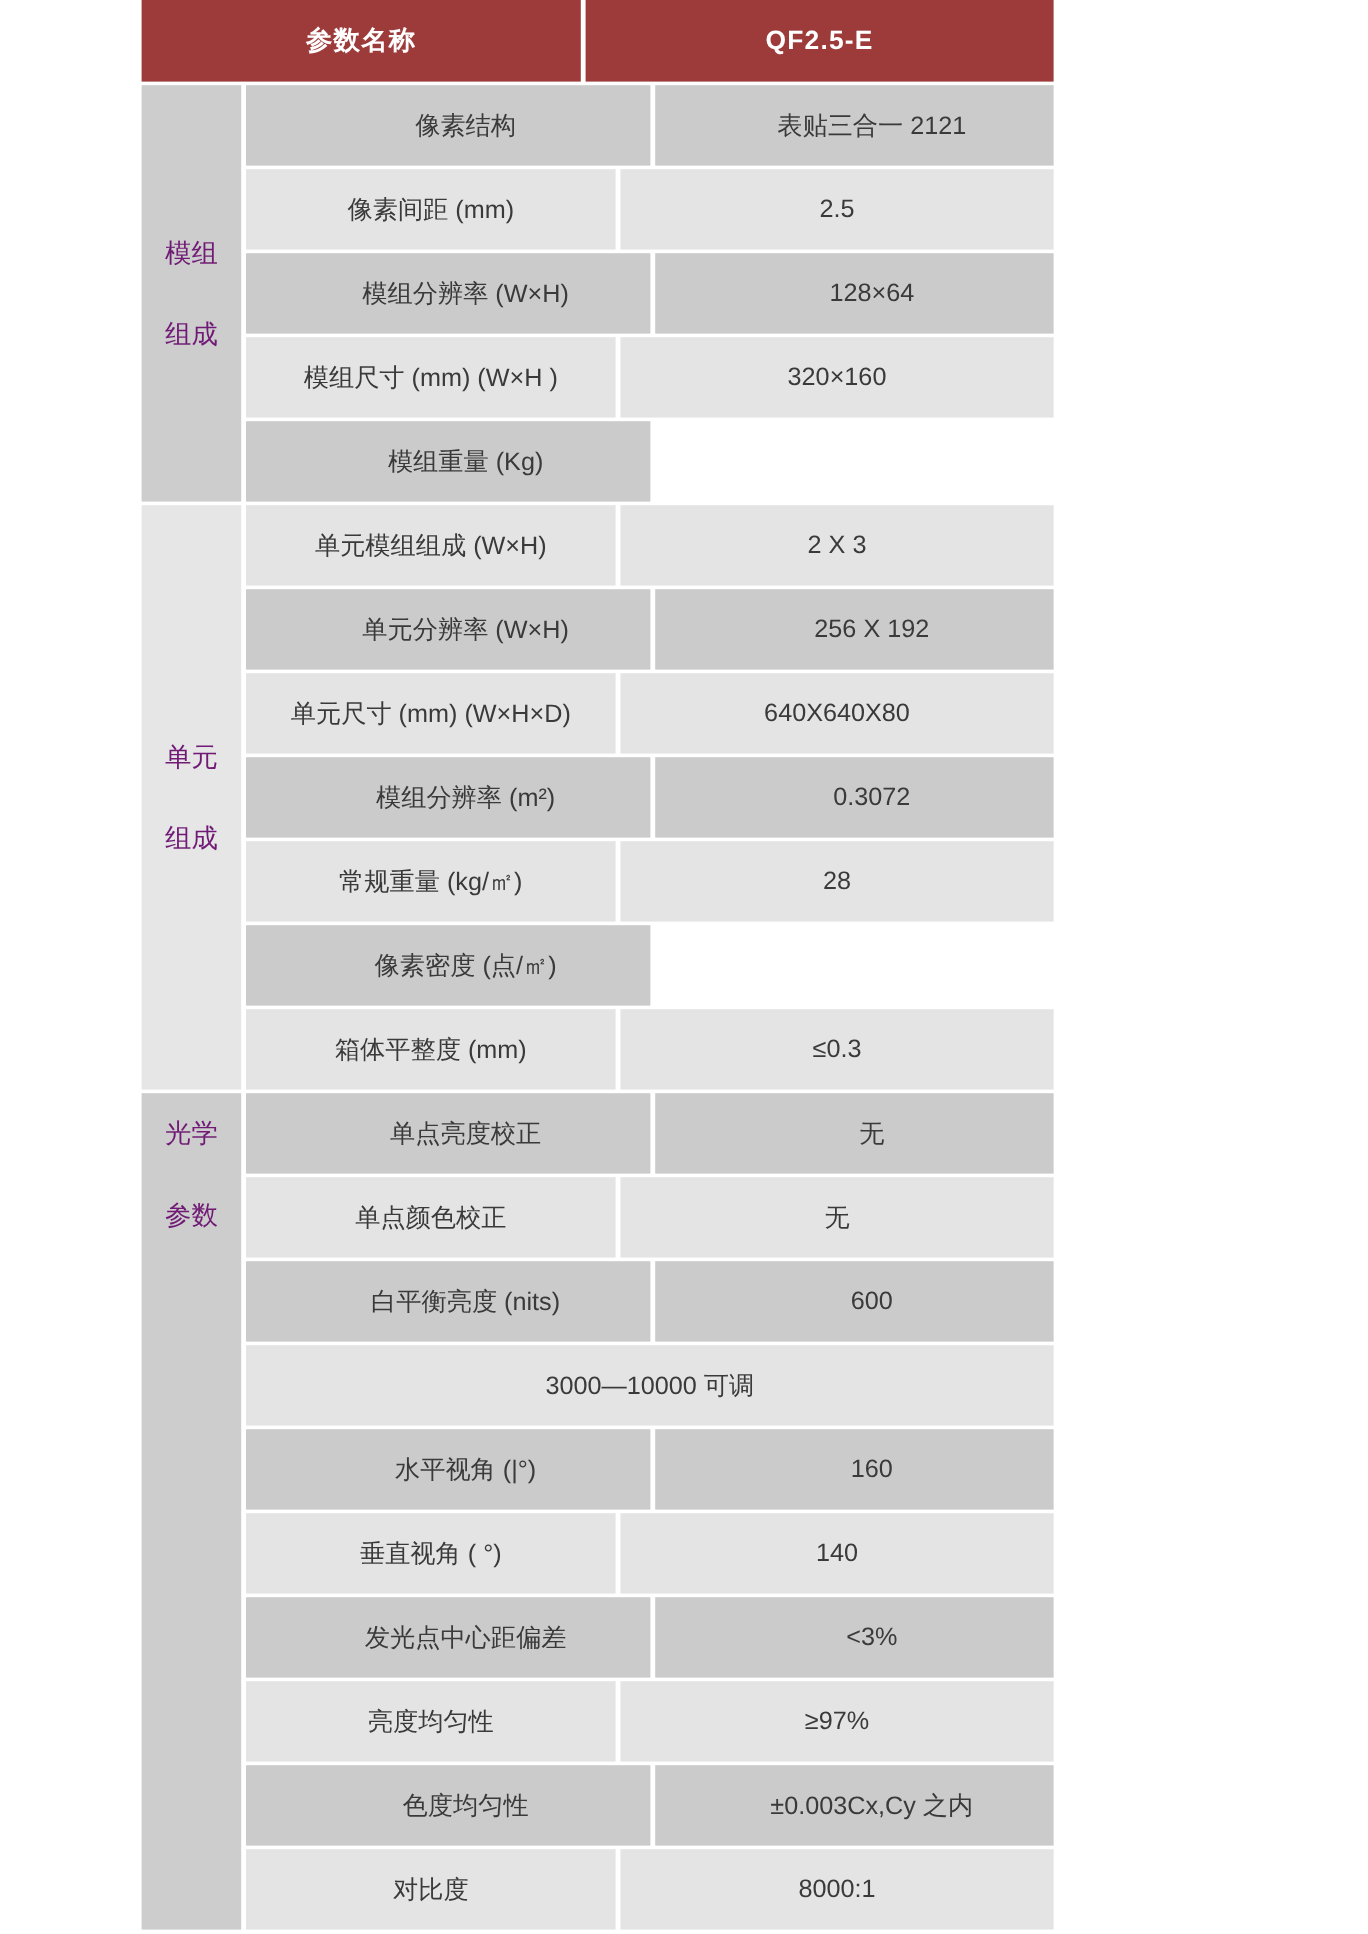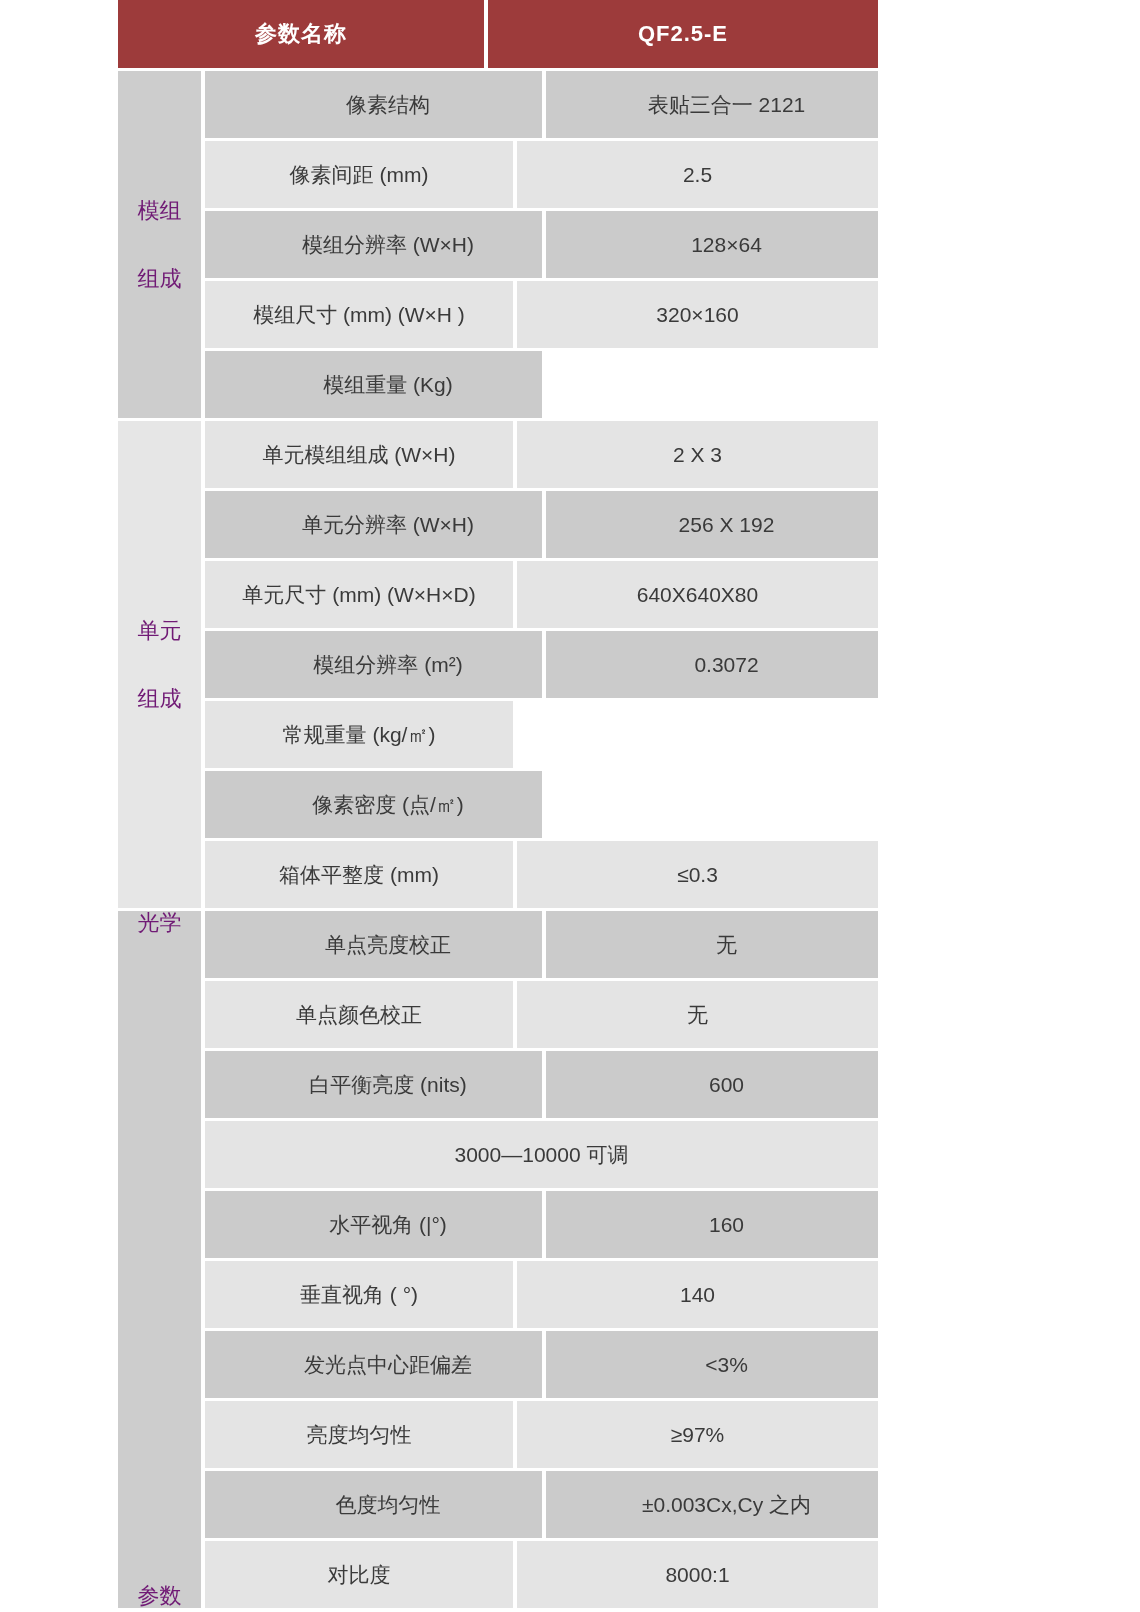--- a/index.html
+++ b/index.html
@@ -16,21 +16,21 @@
   .h-param{width:395px;margin-right:4px;}
   .h-value{width:421px;}
   .tbody{display:flex;}
   .group-col{width:83px;margin-right:4px;display:flex;flex-direction:column;flex:none;}
   .group-cell{
     display:flex;flex-direction:column;align-items:center;
     font-weight:normal;font-size:22px;color:#701a75;margin-bottom:3px;
     box-sizing:border-box;
   }
   .group-cell.center{justify-content:center;}
-  .group-cell.top{justify-content:space-between;}
+  .group-cell.top{justify-content:flex-start;padding-top:22px;}
   .group-cell .gline{line-height:24px;}
   .group-cell .gline + .gline{margin-top:44px;}
   .rows-col{flex:1;display:flex;flex-direction:column;}
   .row{display:flex;height:67px;margin-bottom:3px;flex:none;}
   .param-cell{
     width:308px;margin-right:4px;display:flex;align-items:center;justify-content:center;
     font-size:21px;color:#3a3a3a;flex:none;
   }
   .value-cell{
     flex:1;display:flex;align-items:center;justify-content:center;
@@ -95,20 +95,21 @@
         <div class="row">
           <div class="param-cell shade-light">单元尺寸 (mm) (W×H×D)</div>
           <div class="value-cell shade-light">640X640X80</div>
         </div>
         <div class="row">
           <div class="param-cell shade-dark">模组分辨率 (m²)</div>
           <div class="value-cell shade-dark">0.3072</div>
         </div>
         <div class="row">
           <div class="param-cell shade-light">常规重量 (kg/㎡)</div>
+          <div class="value-cell shade-light">28</div>
         </div>
         <div class="row">
           <div class="param-cell shade-dark">像素密度 (点/㎡)</div>
         </div>
         <div class="row">
           <div class="param-cell shade-light">箱体平整度 (mm)</div>
           <div class="value-cell shade-light">≤0.3</div>
         </div>
         <div class="row">
           <div class="param-cell shade-dark">单点亮度校正</div>

